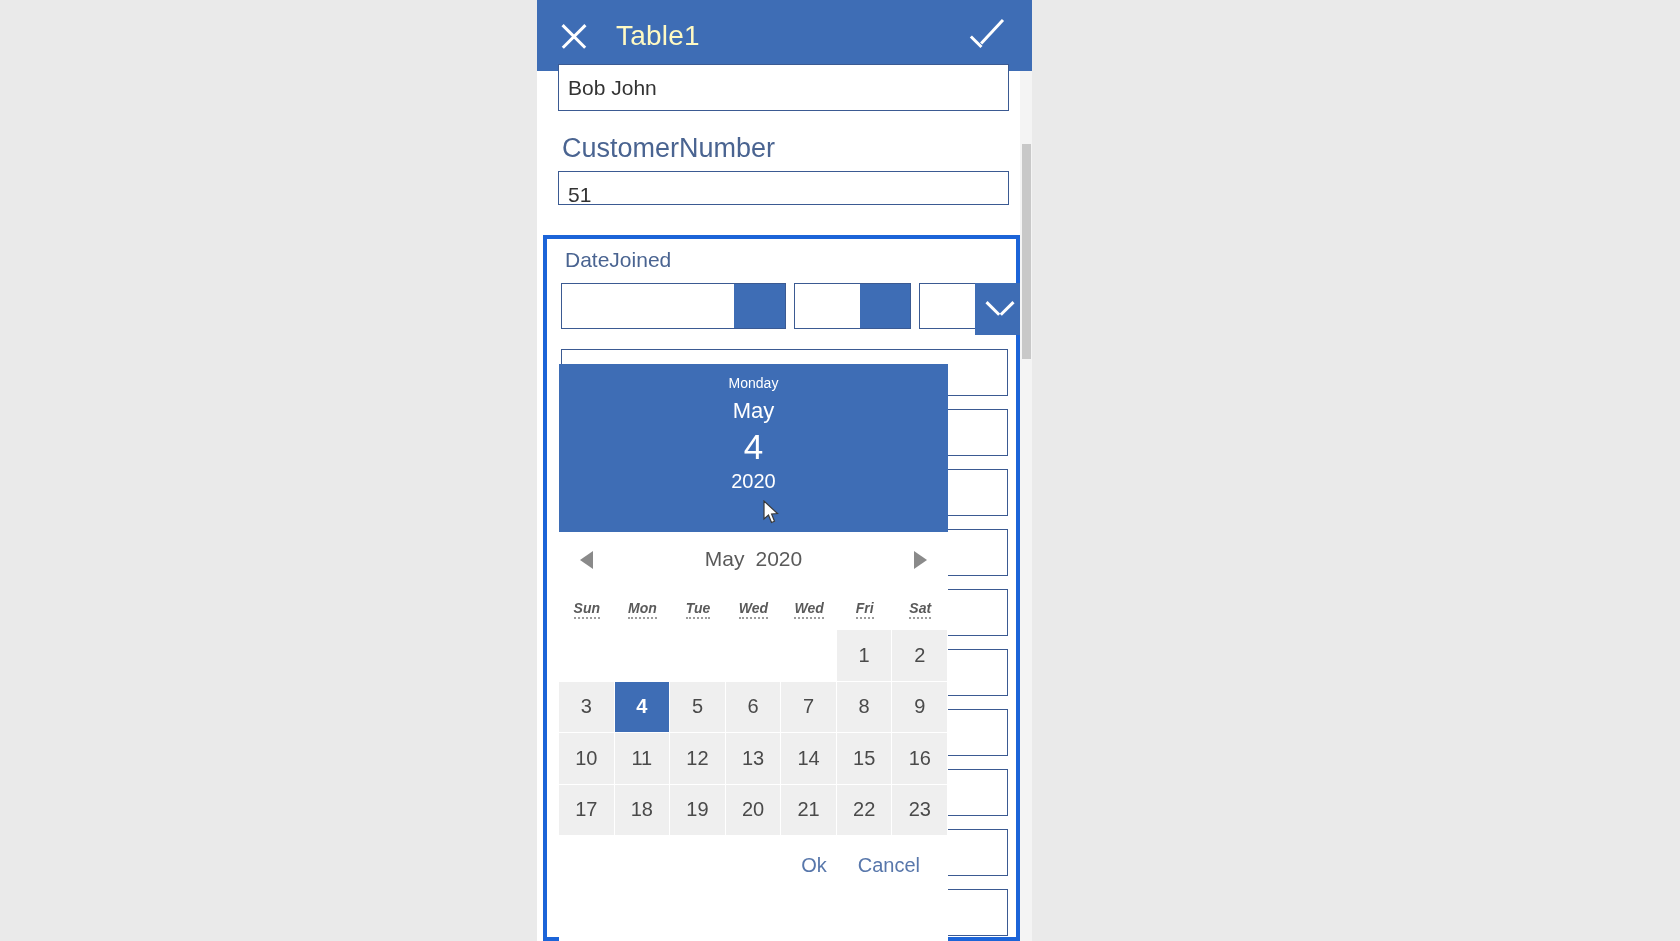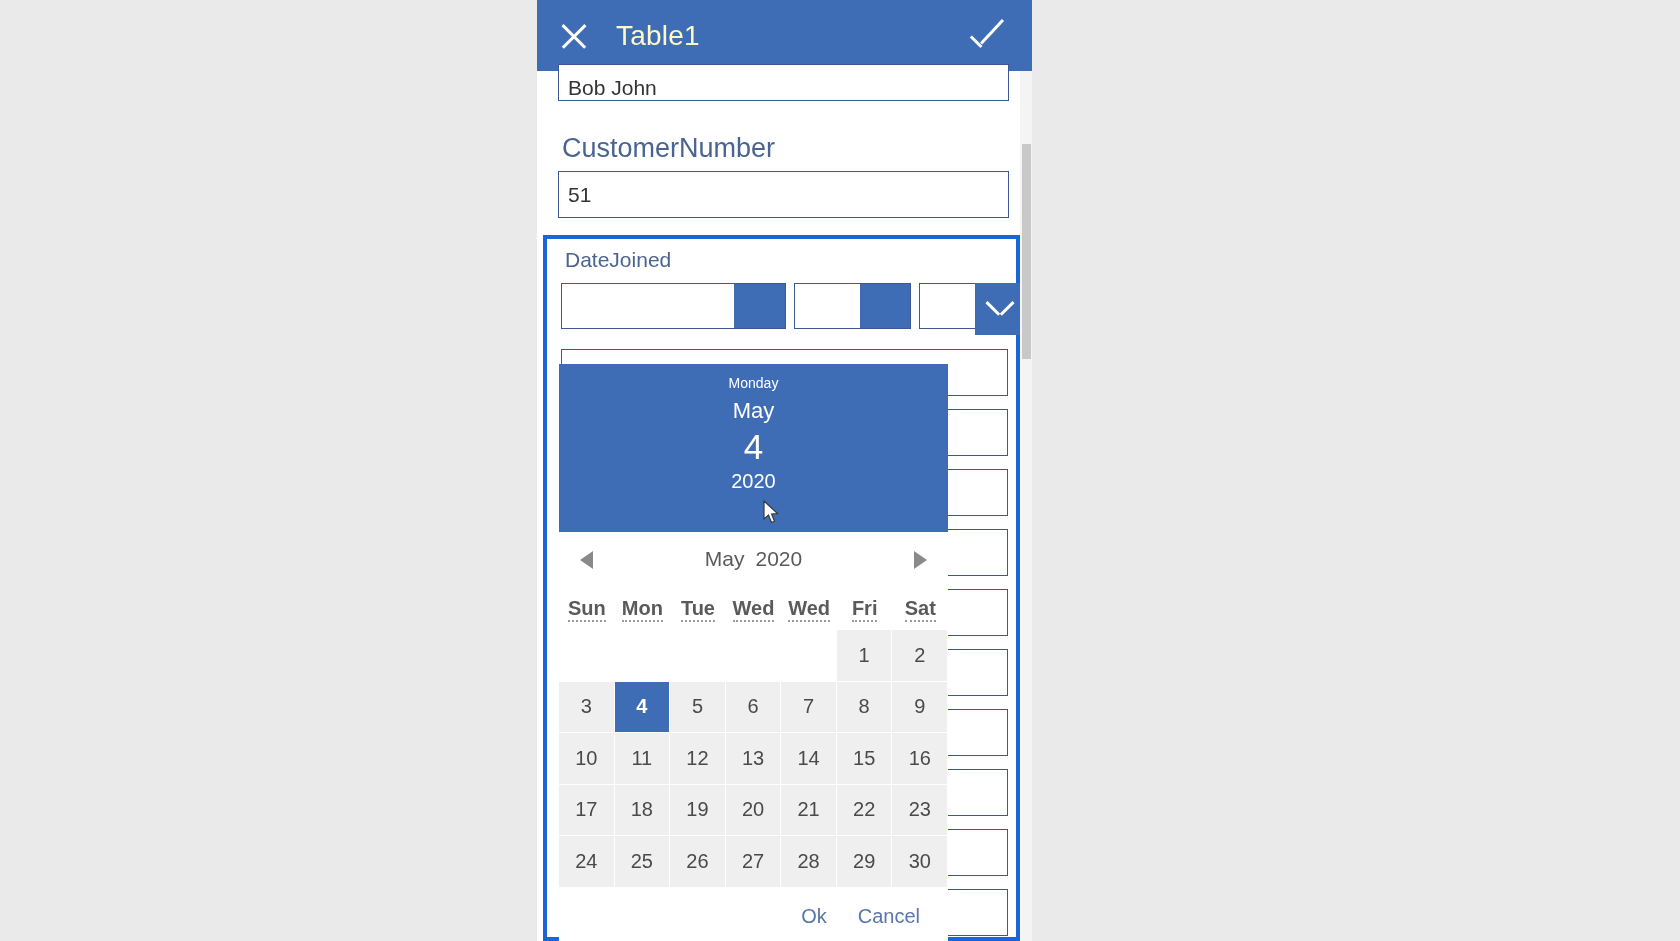--- a/index.html
+++ b/index.html
@@ -110,36 +110,36 @@
     position: absolute;
     left: 25px;
     font-size: 27px;
     color: #4a6491;
     white-space: nowrap;
   }
   .text-input {
     position: absolute;
     left: 21px;
     width: 451px;
-    height: 47px;
+    height: 34px;
     box-sizing: border-box;
     border: 1.6px solid #3b5a92;
     background: #ffffff;
     font-size: 21px;
     color: #333333;
     padding: 0 9px;
     line-height: 45px;
     white-space: nowrap;
     overflow: hidden;
   }
 
   
   #name-input {
     top: -7px;
-    height: 37px;
+    height: 47px;
   }
   #customernumber-label { top: 62px; }
   #customernumber-input { top: 100px; }
 
   
   #datejoined-card {
     position: absolute;
     left: 6px;
     top: 164px;
     width: 477px;
@@ -283,24 +283,25 @@
   #nav-month-year .nav-year { margin-left: 11px; }
 
   #weekday-row {
     display: flex;
     height: 44px;
     align-items: center;
   }
   .weekday-cell {
     flex: 1;
     text-align: center;
-    font-size: 20px;
+    font-size: 14px;
     font-weight: bold;
     color: #5a5a5a;
     position: relative;
+    font-style: italic;
   }
   .weekday-cell span {
     border-bottom: 2px dotted #9b9b9b;
     padding-bottom: 1px;
   }
 
   .cal-week {
     display: flex;
     height: 51.5px;
   }
@@ -470,29 +471,20 @@
           </div>
           <div class="cal-week">
             <div class="cal-cell">17</div>
             <div class="cal-cell">18</div>
             <div class="cal-cell">19</div>
             <div class="cal-cell">20</div>
             <div class="cal-cell">21</div>
             <div class="cal-cell">22</div>
             <div class="cal-cell">23</div>
           </div>
-          <div class="cal-week">
-            <div class="cal-cell">24</div>
-            <div class="cal-cell">25</div>
-            <div class="cal-cell">26</div>
-            <div class="cal-cell">27</div>
-            <div class="cal-cell">28</div>
-            <div class="cal-cell">29</div>
-            <div class="cal-cell">30</div>
-          </div>
         </div>
 
       <div id="calendar-actions">
         <div class="cal-action">Ok</div>
         <div class="cal-action">Cancel</div>
       </div>
 
     </div>
   </div>
 

